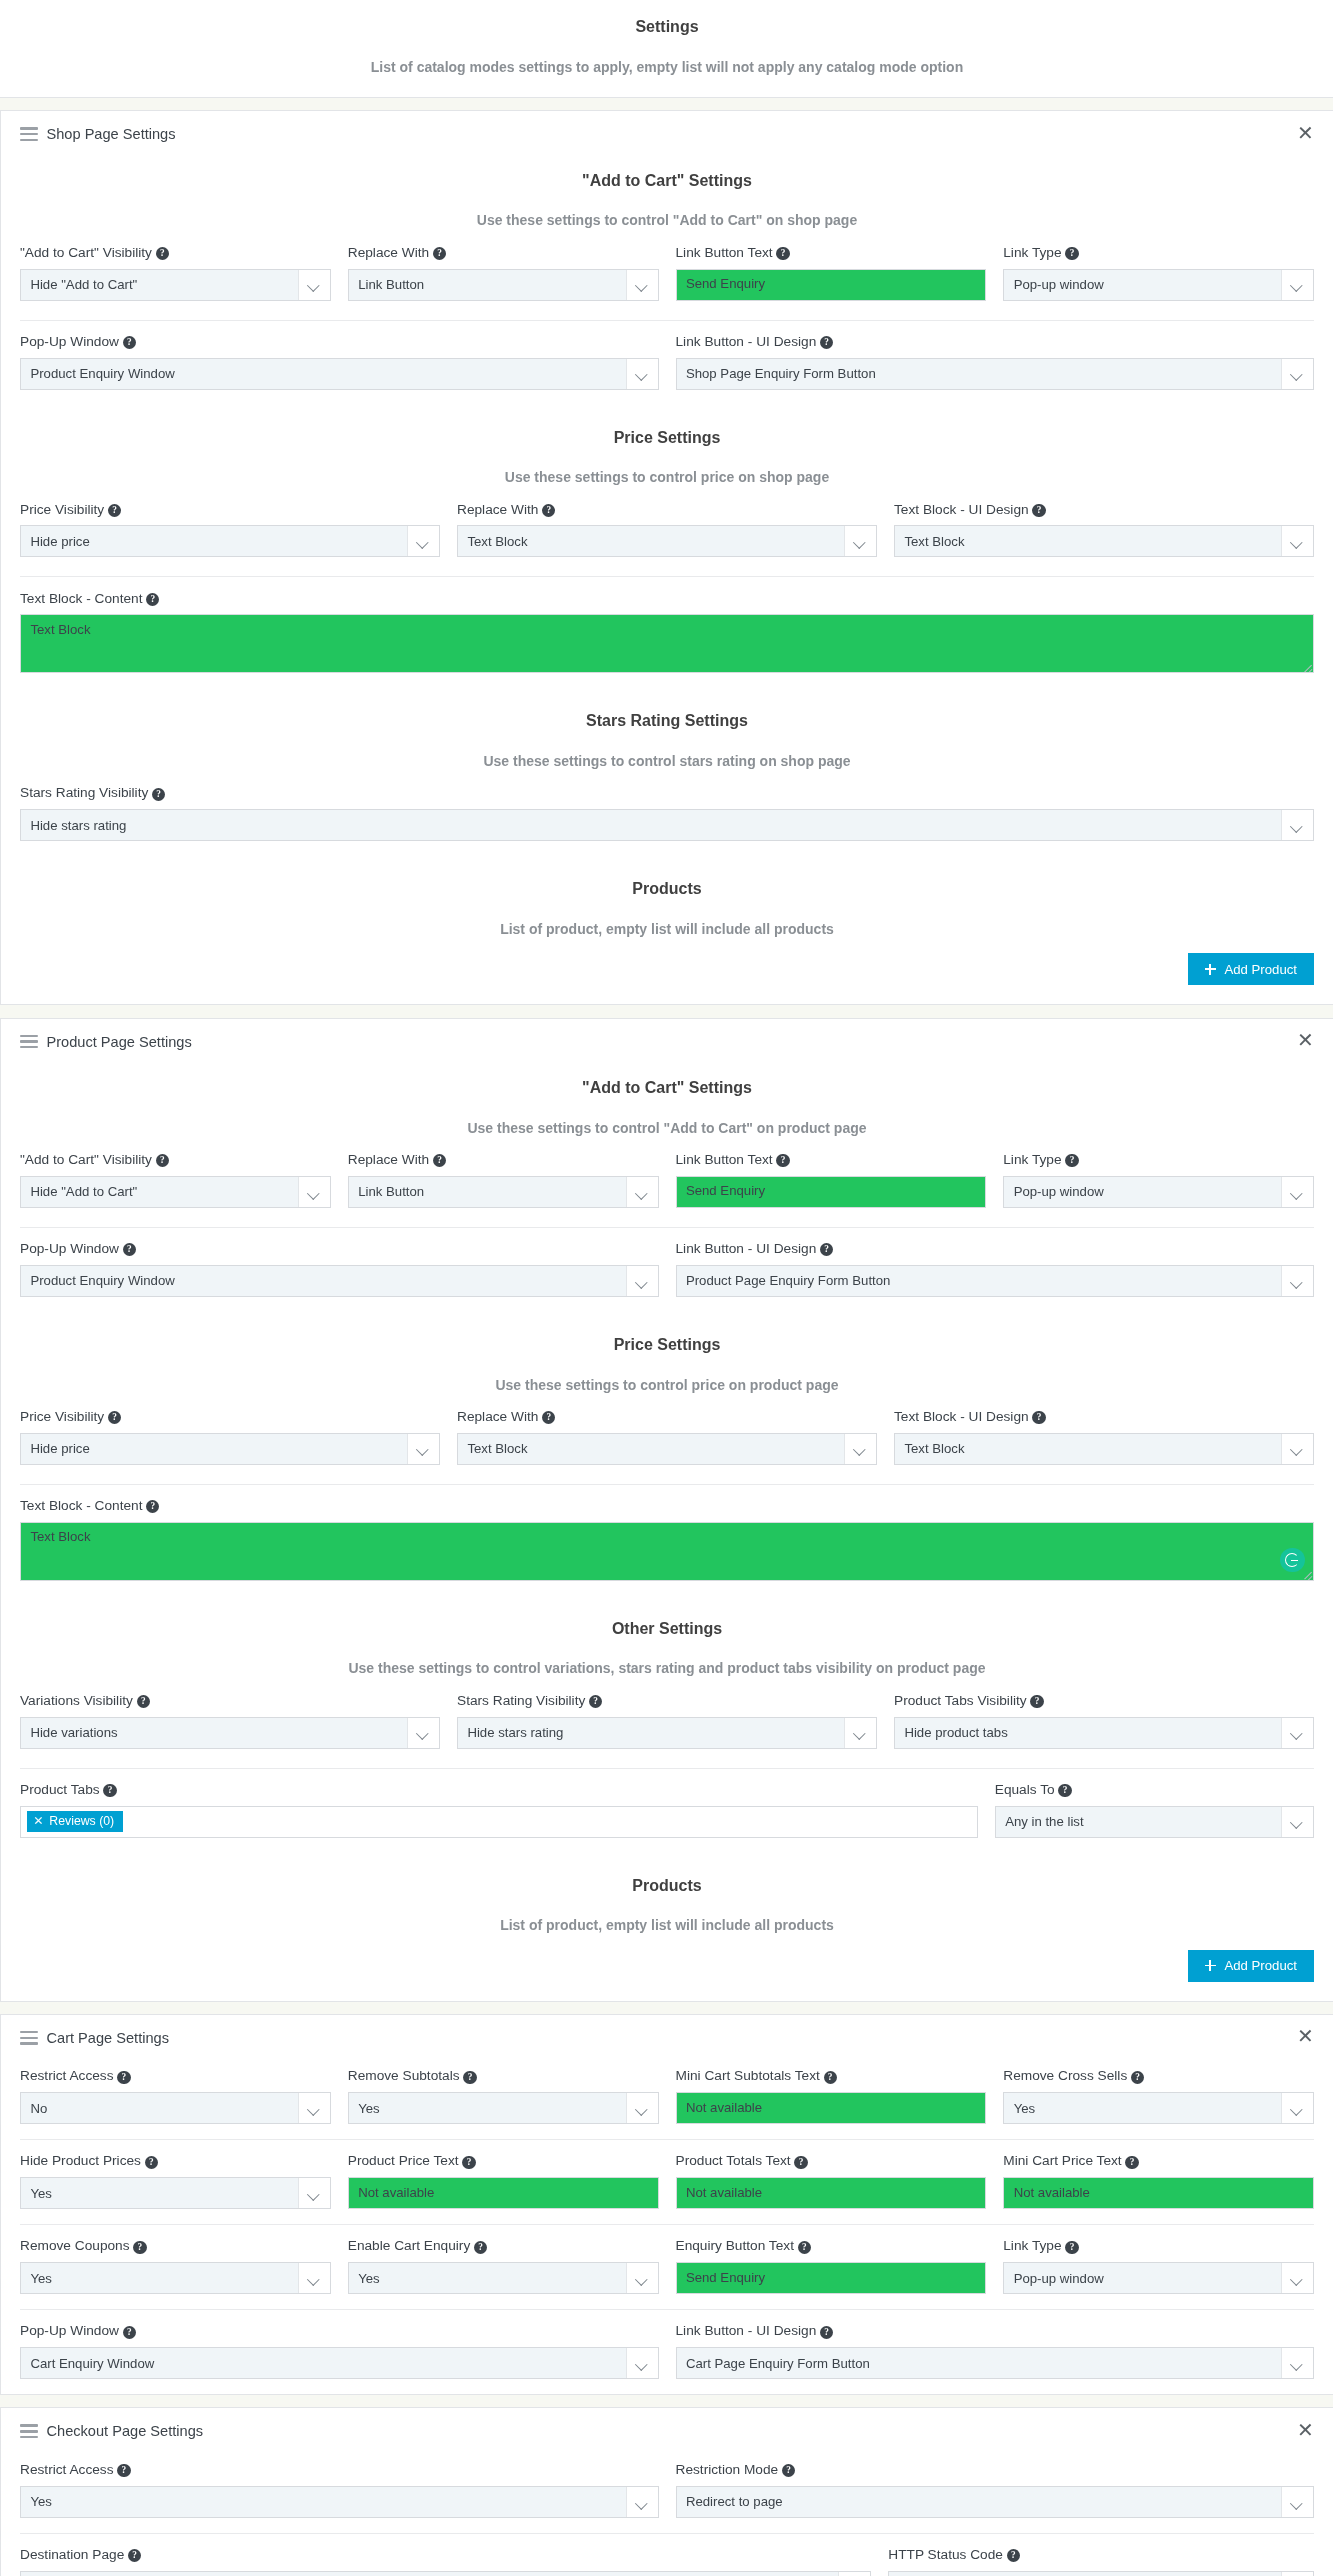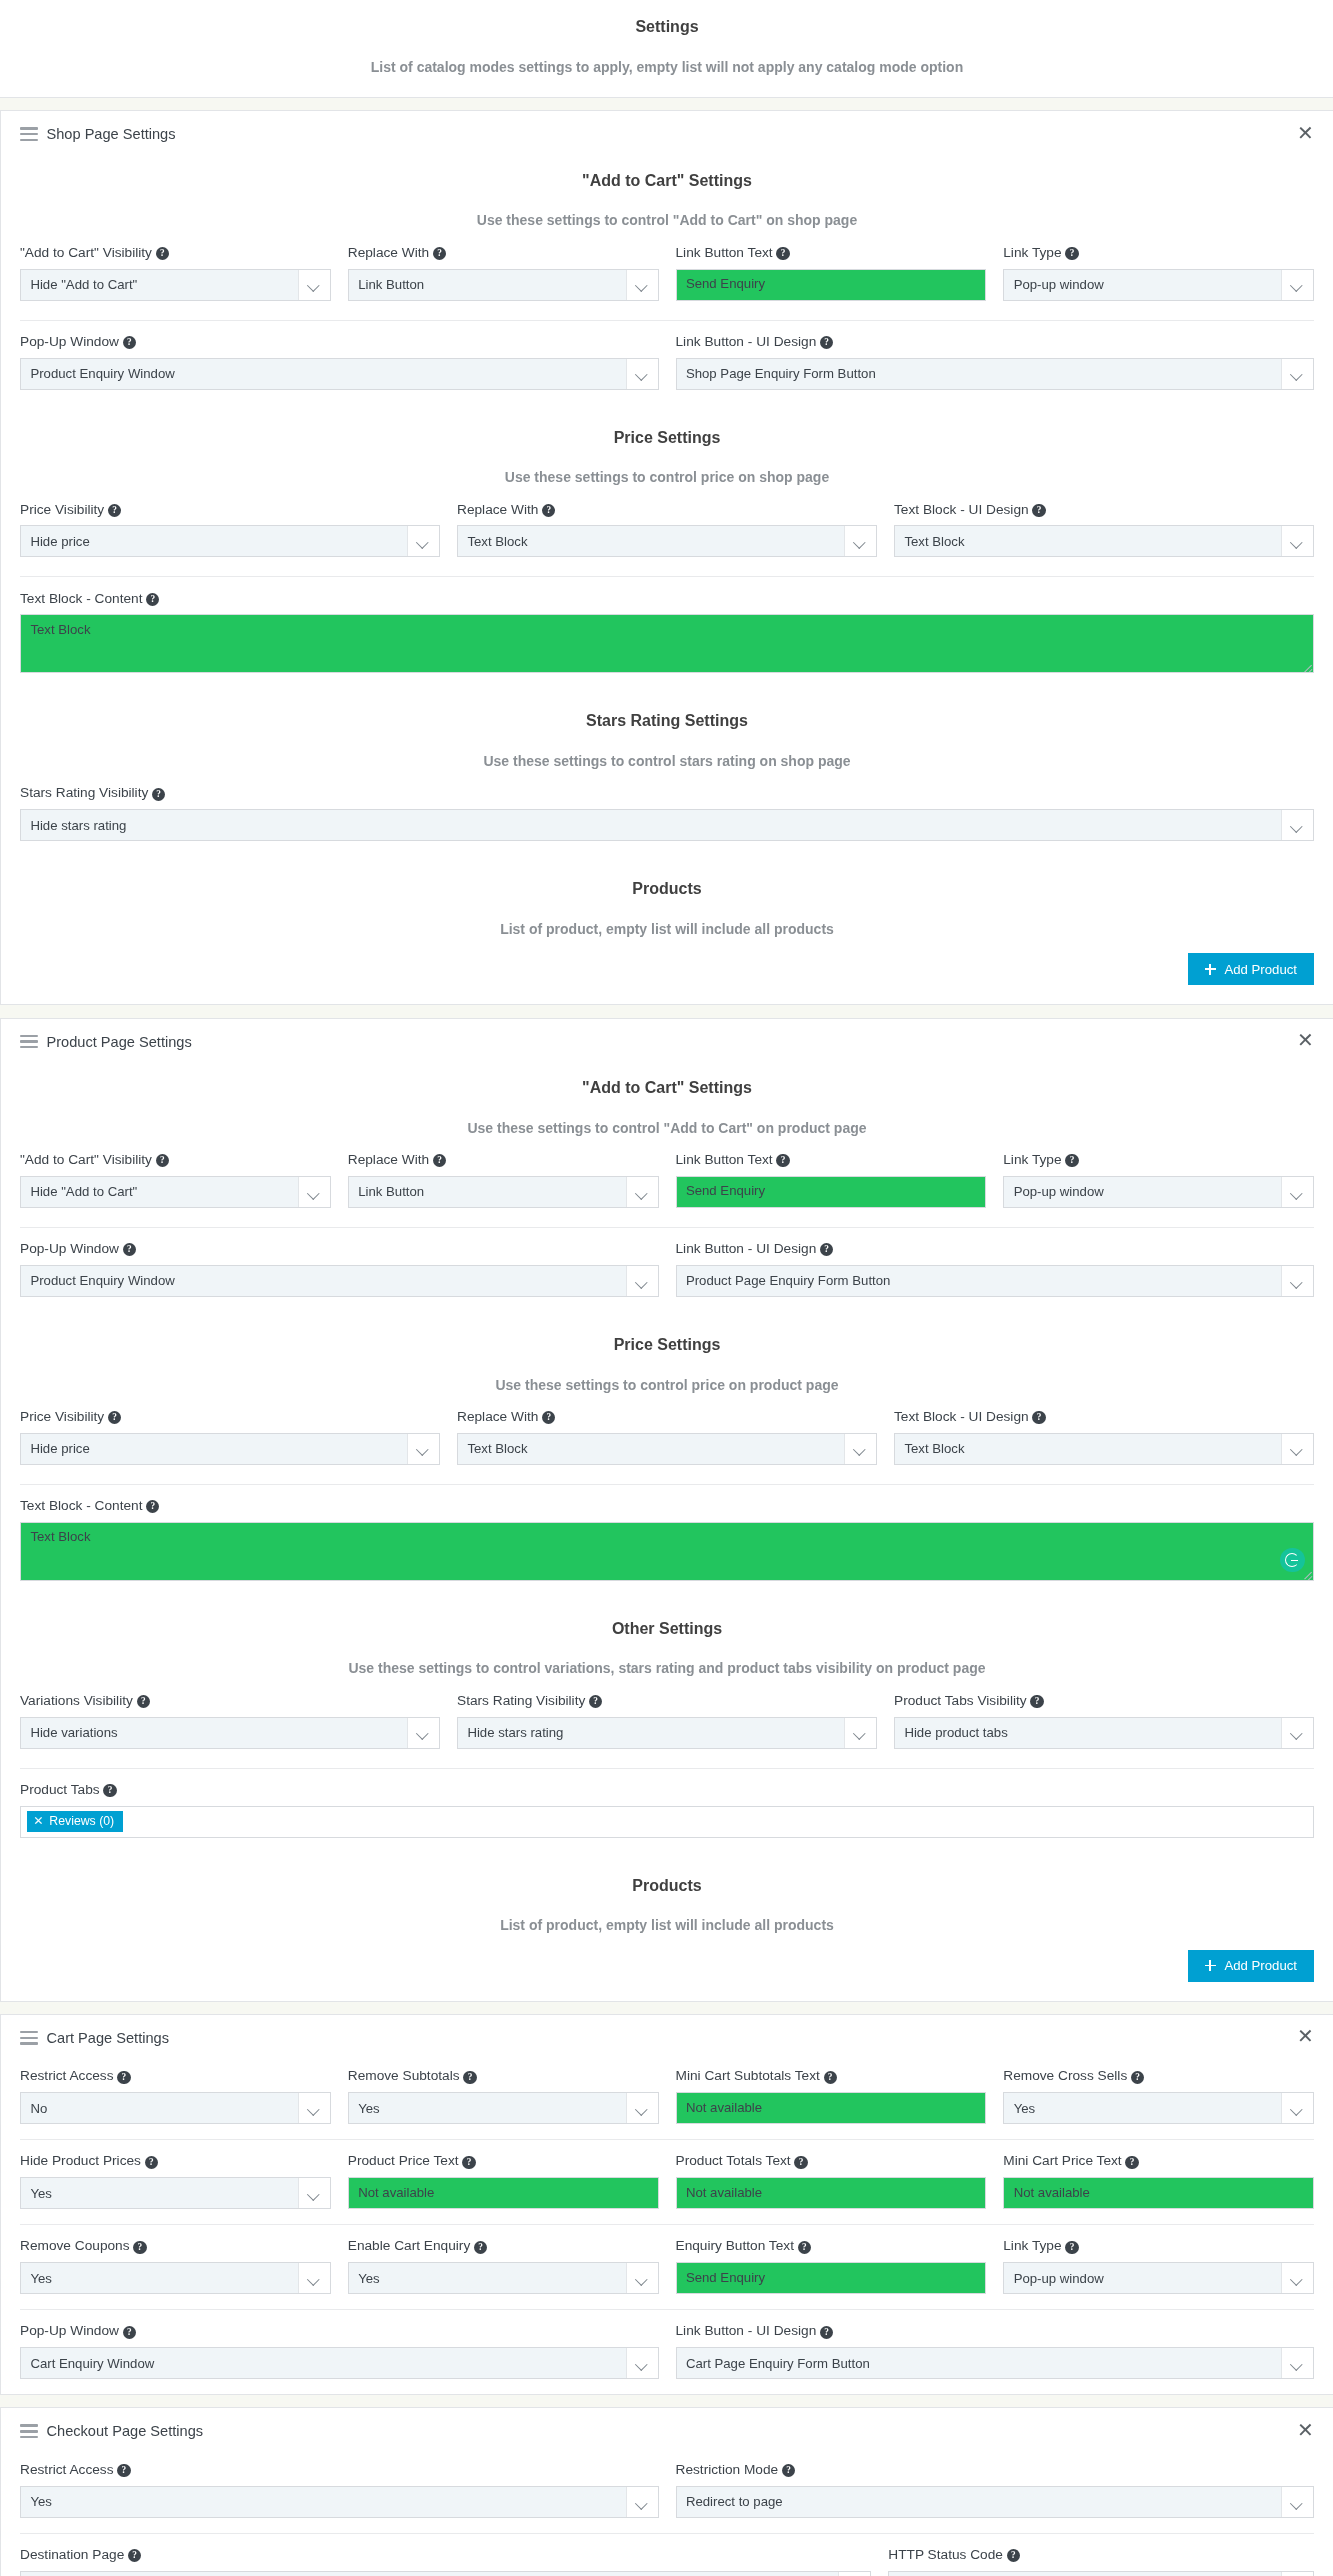--- a/index.html
+++ b/index.html
@@ -645,20 +645,29 @@
       <div class="row">
         <div class="col c3">
           <label class="fl"><span>Product Tabs</span><span class="help">?</span></label>
           <div class="tags">
             <span class="tag">
               <span class="tx">✕</span>
               <span>Reviews (0)</span>
             </span>
           </div>
         </div>
+        <div class="col">
+          <label class="fl"><span>Equals To</span><span class="help">?</span></label>
+          <div class="sel">
+            <div class="val">Any in the list</div>
+            <div class="arrow">
+                <span class="chev"></span>
+              </div>
+          </div>
+        </div>
       </div>
 
       <div class="sec-head">
         <div class="center-title">Products</div>
         <div class="center-sub">List of product, empty list will include all products</div>
       </div>
 
       <div class="btnrow">
         <button class="btn-primary">
           <span class="plus"></span>

